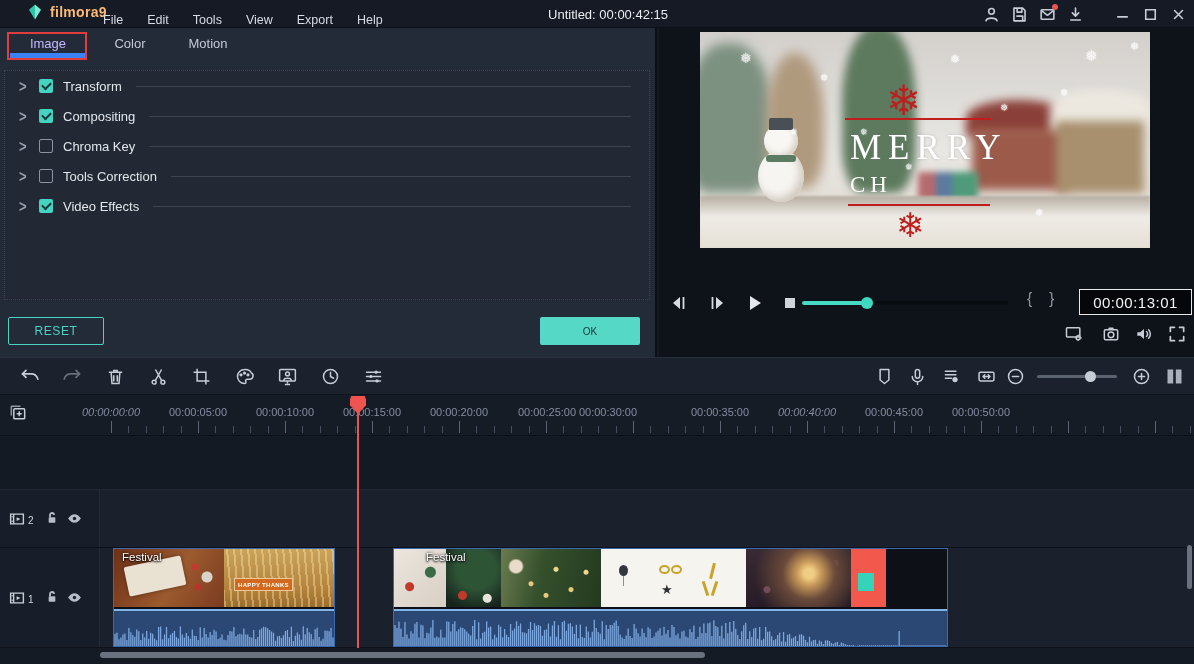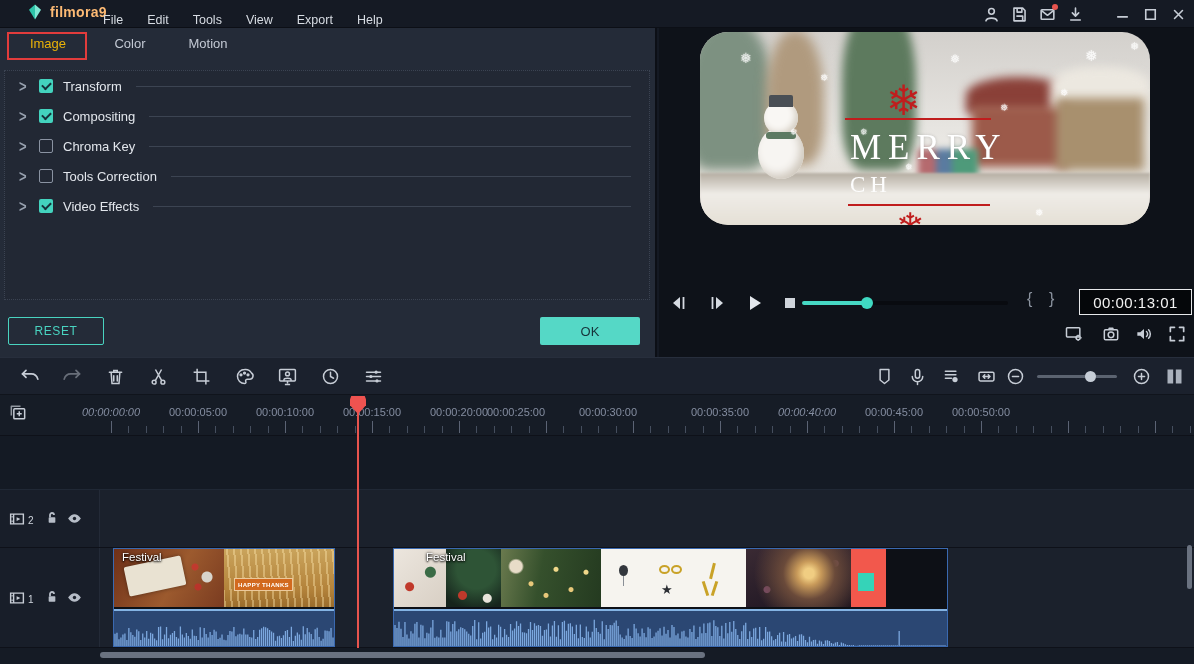--- a/index.html
+++ b/index.html
@@ -24,21 +24,21 @@
 
   .ic { width:20px; height:20px; display:block; }
   .ic path, .ic rect, .ic circle { vector-effect:non-scaling-stroke; }
 
   
   .main { position:absolute; left:0; top:28px; width:1194px; height:329px; }
   .left-panel { position:absolute; left:0; top:0; width:657px; height:329px; background:#242b38; border-right:2px solid #0c0f16; }
 
   .tabs { position:absolute; left:0; top:0; width:657px; height:38px; }
   .tab { position:absolute; top:8px; height:24px; text-align:center; font-size:13px; color:#c3c9d4; cursor:default; }
-  .tab.active { color:#eab308; border-bottom:1px solid #3b82f6; }
+  .tab.active { color:#c4b5fd; border-bottom:7px solid #3b82f6; }
   .tab-image { left:10px; width:76px; }
   .tab-color { left:95px; width:70px; }
   .tab-motion { left:172px; width:72px; }
   .annotation-box { position:absolute; left:7px; top:4px; width:80px; height:28px;
     border:2px solid #e23c3c; pointer-events:none; }
 
   .effects-box { position:absolute; left:4px; top:42px; width:646px; height:230px;
     background:#222834; border:1px dotted #3b4352; }
   .effect-row { position:relative; height:30px; display:flex; align-items:center; }
   .chev { width:14px; margin-left:14px; color:#97a0ae; font-size:13px; font-weight:bold; transform:scaleY(1.3); }
@@ -47,27 +47,27 @@
   .cbx.checked::after { content:""; position:absolute; left:3px; top:3px; width:7px; height:4px;
     border-left:2px solid #16323a; border-bottom:2px solid #16323a; transform:rotate(-45deg); }
   .cbx.unchecked { background:transparent; border:1px solid #8a93a2; }
   .effect-label { margin-left:10px; color:#e2e6ec; font-size:13px; white-space:nowrap; }
   .row-line { flex:1; height:1px; background:#3c4452; margin-left:14px; margin-right:18px; }
 
   .reset-btn { position:absolute; left:8px; top:289px; width:96px; height:28px;
     border:1px solid #49d3c0; border-radius:2px; color:#49d3c0; font-size:12px; letter-spacing:.6px;
     background:transparent; display:flex; align-items:center; justify-content:center; cursor:default; }
   .ok-btn { position:absolute; left:540px; top:289px; width:100px; height:28px;
-    background:#55d8c6; border-radius:2px; color:#17343a; font-size:13px;
+    background:#55d8c6; border-radius:2px; color:#17343a; font-size:10px;
     display:flex; align-items:center; justify-content:center; cursor:default; }
 
   
   .preview-panel { position:absolute; left:659px; top:0; width:535px; height:329px; background:#0e1219; }
-  .viewport { position:absolute; left:41px; top:4px; width:450px; height:193px; overflow:hidden;
-    background:linear-gradient(180deg,#d3d0cc,#e9e7e3 55%,#ddd6cc);border-radius:28px; }
+  .viewport { position:absolute; left:41px; top:4px; width:450px; height:216px; overflow:hidden;
+    background:linear-gradient(180deg,#d3d0cc,#e9e7e3 55%,#ddd6cc); }
   .vp-floor { position:absolute; left:0; bottom:0; width:100%; height:52px;
     background:linear-gradient(180deg,#b5aea2,#efece7 40%,#e5e0d6); filter:blur(1px); }
   .blob { position:absolute; filter:blur(6px); }
   .b-tree1 { left:-14px; bottom:55px; width:86px; height:150px; background:#7d9181; border-radius:45% 45% 25% 25%; }
   .b-tree2 { left:66px; bottom:60px; width:58px; height:135px; background:#b09a7e; border-radius:48% 48% 30% 30%; }
   .b-tree3 { left:142px; bottom:55px; width:74px; height:168px; background:#5d7a5e; border-radius:46% 46% 28% 28%; filter:blur(5px); }
   .b-house1 { left:272px; bottom:58px; width:96px; height:62px; background:#9c5a4a; filter:blur(5px); }
   .b-roof1 { left:266px; bottom:112px; width:104px; height:36px; background:#8a4038; border-radius:50% 50% 0 0; filter:blur(5px); }
   .b-house2 { left:356px; bottom:55px; width:88px; height:72px; background:#a8906e; filter:blur(5px); }
   .b-roof2 { left:350px; bottom:118px; width:100px; height:40px; background:#ece8e0; border-radius:45% 45% 0 0; filter:blur(5px); }
@@ -223,20 +223,21 @@
       <span class="logo-text">filmora9</span>
     </div>
     <div class="menus" id="menu-bar">
         <span class="menu-item">File</span>
         <span class="menu-item">Edit</span>
         <span class="menu-item">Tools</span>
         <span class="menu-item">View</span>
         <span class="menu-item">Export</span>
         <span class="menu-item">Help</span>
       </div>
+    <div class="proj-title">Untitled:  00:00:42:15</div>
     <div class="tb-icons">
       <svg class="ic" viewBox="0 0 24 24" fill="none" stroke="#c7cdd6" stroke-width="1.6" stroke-linecap="round">
           <circle cx="12" cy="8" r="3.6"></circle>
           <path d="M5 20c1.5-4.5 12.5-4.5 14 0"></path>
         </svg>
       <svg class="ic" viewBox="0 0 24 24" fill="none" stroke="#c7cdd6" stroke-width="1.6" stroke-linejoin="round">
           <path d="M5 4h11l3 3v13H5z"></path>
           <path d="M9 4v5h6V4"></path>
           <path d="M8 14h8v6"></path>
         </svg>
@@ -474,21 +475,21 @@
           <path d="M4 15V4h11" opacity=".7"></path>
           <rect x="7" y="7" width="13" height="12" rx="1"></rect>
           <path d="M13.5 10v6M10.5 13h6"></path>
         </svg>
       <div id="ruler-labels">
           <span class="ruler-label" style="left: 111px; font-style: italic;">00:00:00:00</span>
           <span class="ruler-label" style="left: 198px;">00:00:05:00</span>
           <span class="ruler-label" style="left: 285px;">00:00:10:00</span>
           <span class="ruler-label" style="left: 372px;">00:00:15:00</span>
           <span class="ruler-label" style="left: 459px;">00:00:20:00</span>
-          <span class="ruler-label" style="left: 516px;">00:00:25:00</span>
+          <span class="ruler-label" style="left: 547px;">00:00:25:00</span>
           <span class="ruler-label" style="left: 608px;">00:00:30:00</span>
           <span class="ruler-label" style="left: 720px;">00:00:35:00</span>
           <span class="ruler-label" style="left: 807px; font-style: italic;">00:00:40:00</span>
           <span class="ruler-label" style="left: 894px;">00:00:45:00</span>
           <span class="ruler-label" style="left: 981px;">00:00:50:00</span>
         </div>
       <div class="ticks-minor"></div>
       <div class="ticks-major"></div>
     </div>
 

